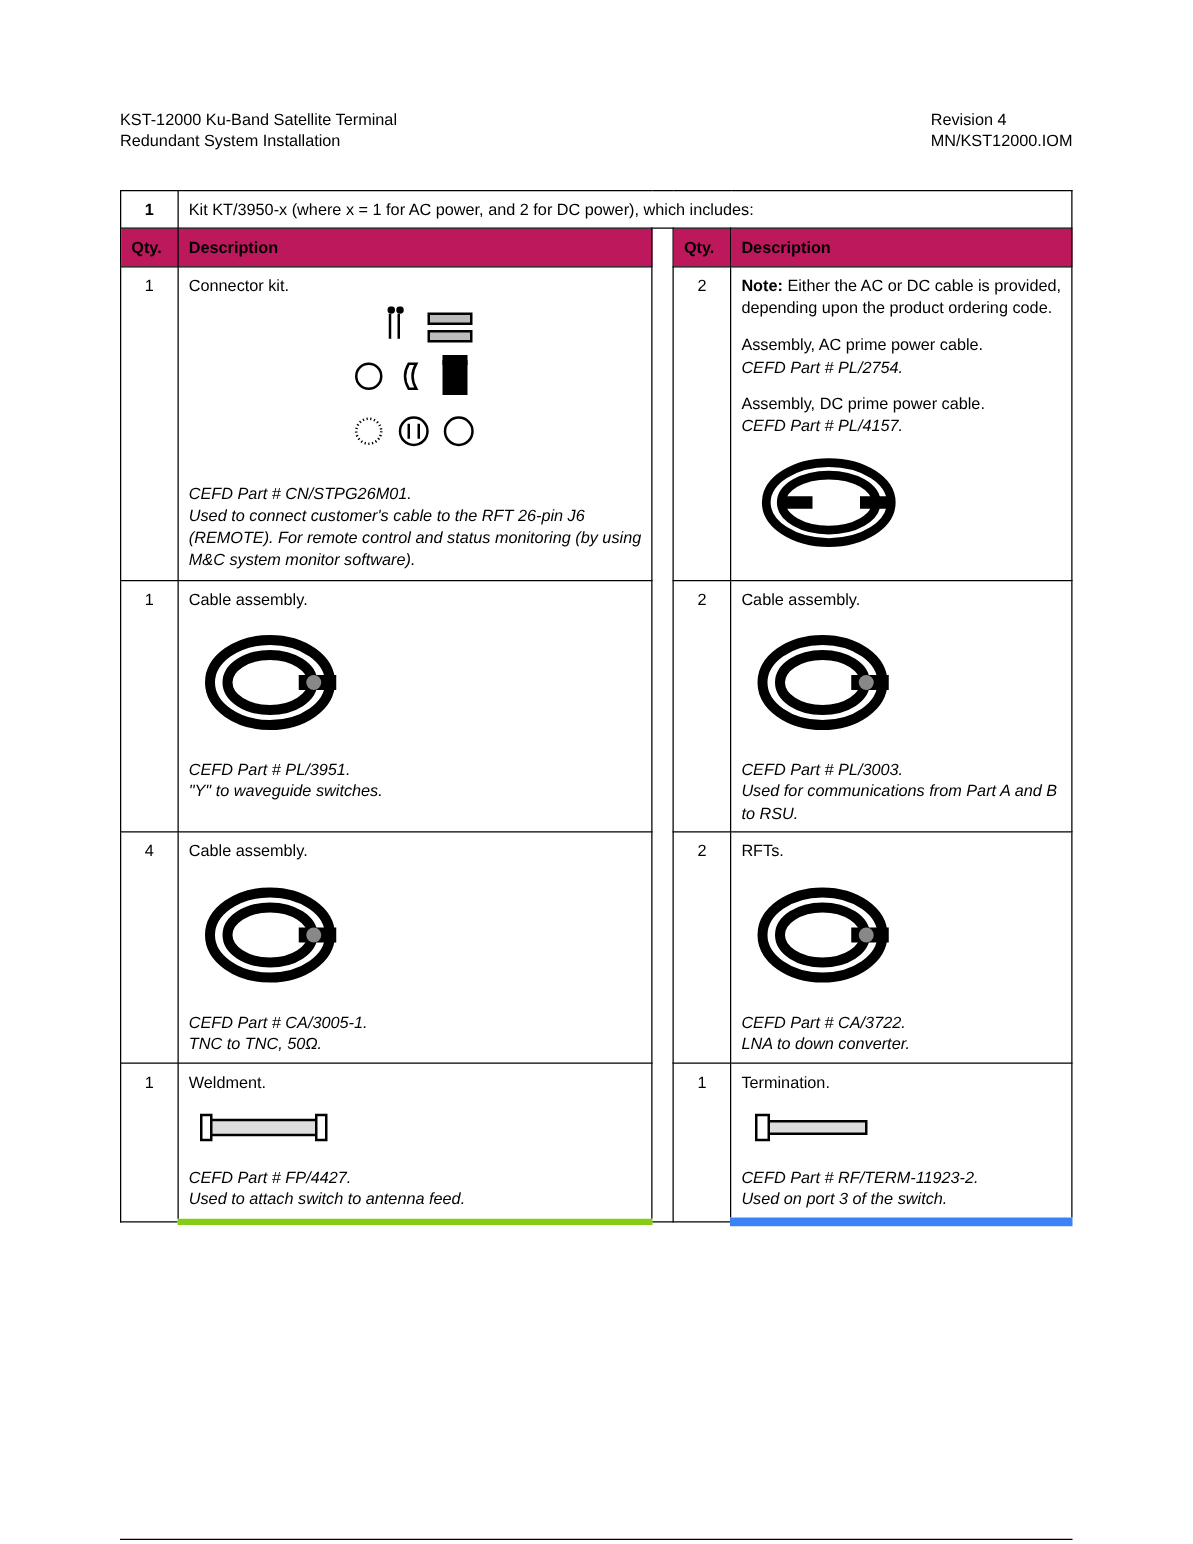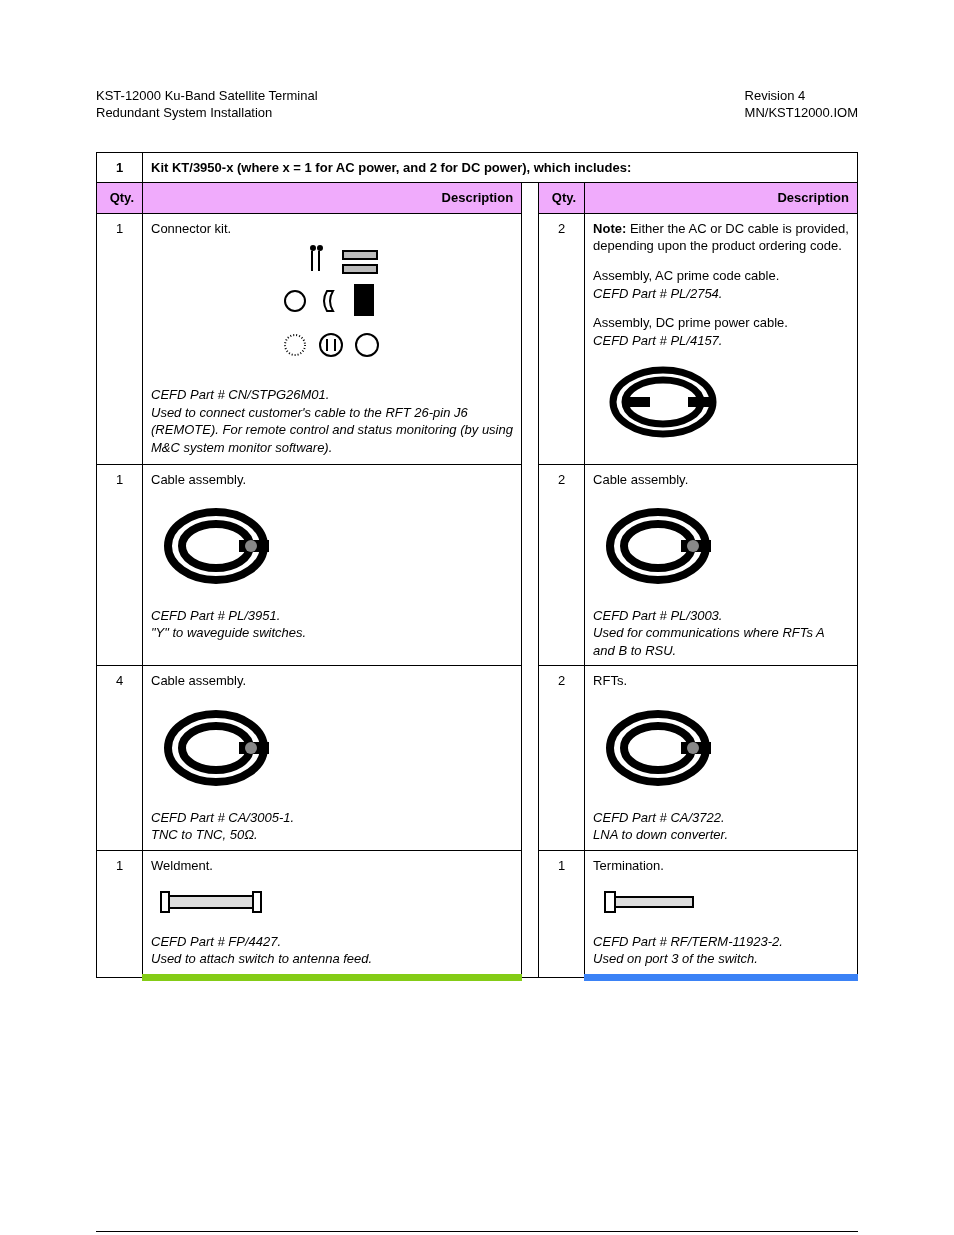--- a/index.html
+++ b/index.html
@@ -36,27 +36,27 @@
     padding: 6px 8px;
     vertical-align: top;
   }
   .kitnum {
     width: 46px;
     text-align: center;
     font-weight: bold;
     vertical-align: middle;
   }
   .kittitle {
+    font-weight: normal;
+    vertical-align: middle;
+  }
+  th.qtyhead, th.deschead {
+    background: #be185d;
     font-weight: bold;
-    vertical-align: middle;
-  }
-  th.qtyhead, th.deschead {
-    background: #f0abfc;
-    font-weight: bold;
-    text-align: right;
+    text-align: left;
     padding: 2px 6px;
   }
   td.qty {
     width: 46px;
     text-align: center;
     border-bottom: none;
     border-top: none;
   }
   td.desc {
     border-bottom: none;
@@ -147,21 +147,21 @@
         </div>
         <div class="italic">CEFD Part # CN/STPG26M01.</div>
         <div class="italic">Used to connect customer's cable to the RFT 26-pin J6 (REMOTE). For remote control and status monitoring (by using M&amp;C system monitor software).</div>
       </td>
       <td class="qty">2</td>
       <td class="desc">
         <div>
           <span class="bold">Note:</span><span> Either the AC or DC cable is provided, depending upon the product ordering code.</span>
         </div>
         <div style="height:12px"></div>
-        <div>Assembly, AC prime code cable.</div>
+        <div>Assembly, AC prime power cable.</div>
         <div class="italic">CEFD Part # PL/2754.</div>
         <div style="height:12px"></div>
         <div>Assembly, DC prime power cable.</div>
         <div class="italic">CEFD Part # PL/4157.</div>
         <div class="img-holder">
           <svg width="150" height="90" viewBox="0 0 150 90">
             <g fill="none" stroke="#000" stroke-width="7">
               <ellipse cx="70" cy="45" rx="50" ry="32"></ellipse>
               <ellipse cx="70" cy="45" rx="38" ry="22"></ellipse>
             </g>
@@ -196,21 +196,21 @@
           <svg width="150" height="100" viewBox="0 0 150 100">
             <g fill="none" stroke="#000" stroke-width="8">
               <ellipse cx="65" cy="50" rx="48" ry="34"></ellipse>
               <ellipse cx="65" cy="50" rx="34" ry="22"></ellipse>
             </g>
             <rect x="88" y="44" width="30" height="12" fill="#000"></rect>
             <circle cx="100" cy="50" r="6" fill="#888"></circle>
           </svg>
         </div>
         <div class="italic">CEFD Part # PL/3003.</div>
-        <div class="italic">Used for communications where RFTs A and B to RSU.</div>
+        <div class="italic">Used for communications from Part A and B to RSU.</div>
       </td>
     </tr>
 
     <tr>
       <td class="qty withtop">4</td>
       <td class="desc withtop">
         <div>Cable assembly.</div>
         <div class="img-holder">
           <svg width="150" height="100" viewBox="0 0 150 100">
             <g fill="none" stroke="#000" stroke-width="8">
@@ -237,21 +237,21 @@
             <circle cx="100" cy="50" r="6" fill="#888"></circle>
           </svg>
         </div>
         <div class="italic">CEFD Part # CA/3722.</div>
         <div class="italic">LNA to down converter.</div>
       </td>
     </tr>
 
     <tr>
       <td class="qty withtop" style="border-bottom:1px solid #000">1</td>
-      <td class="desc withtop" style="border-bottom:7px solid #84cc16">
+      <td class="desc withtop" style="border-bottom:5px solid #84cc16">
         <div>Weldment.</div>
         <div class="img-holder">
           <svg width="120" height="40" viewBox="0 0 120 40">
             <rect x="16" y="14" width="88" height="12" fill="#ddd" stroke="#000" stroke-width="2"></rect>
             <rect x="10" y="10" width="8" height="20" fill="#fff" stroke="#000" stroke-width="2"></rect>
             <rect x="102" y="10" width="8" height="20" fill="#fff" stroke="#000" stroke-width="2"></rect>
           </svg>
         </div>
         <div class="italic">CEFD Part # FP/4427.</div>
         <div class="italic">Used to attach switch to antenna feed.</div>

